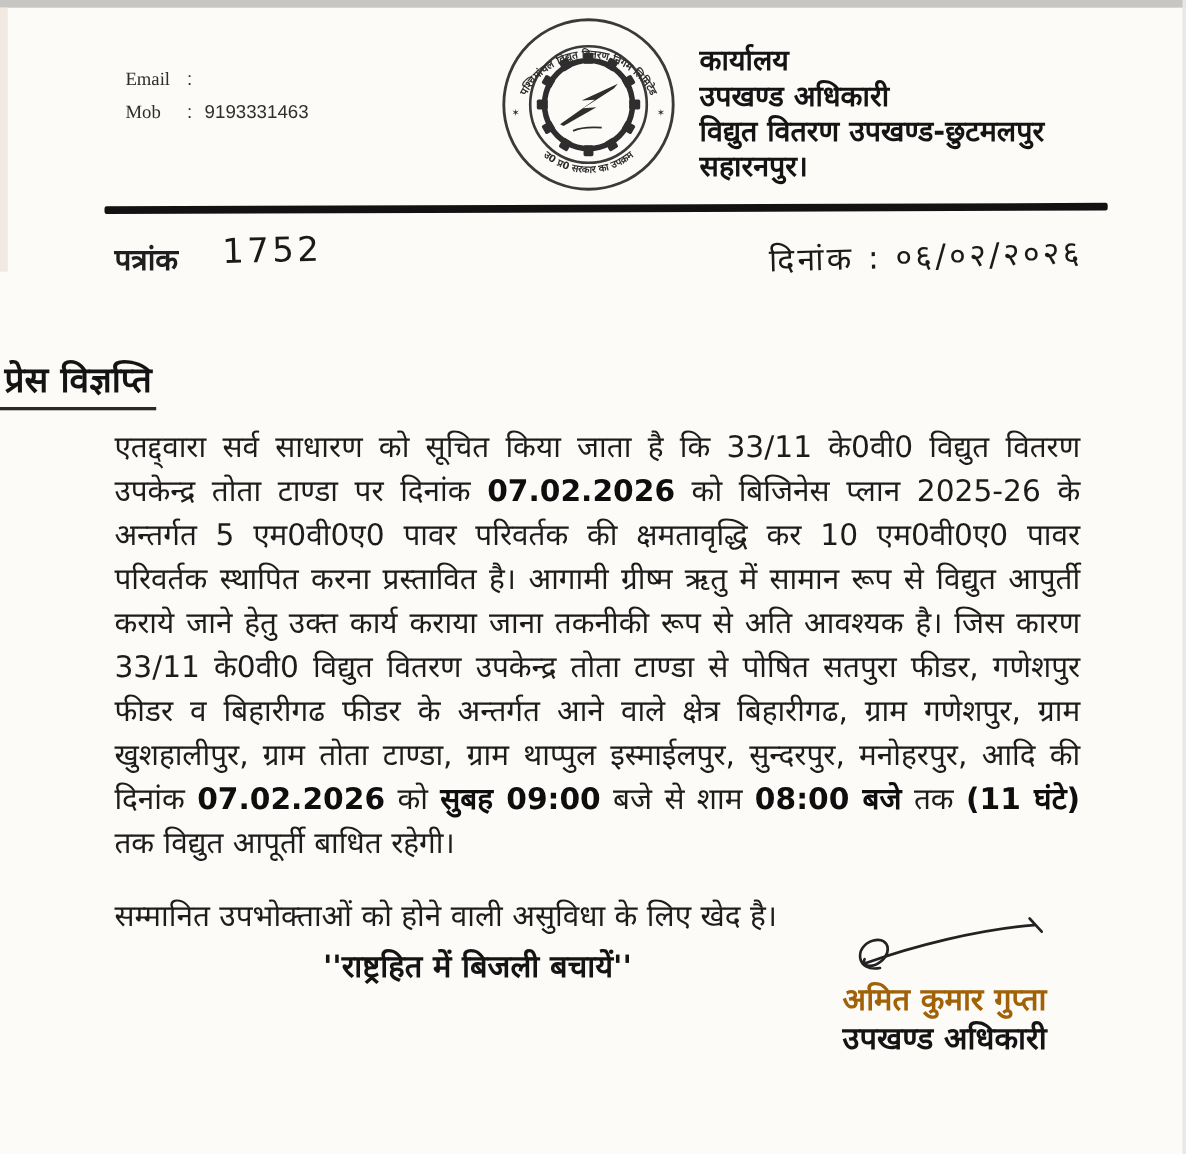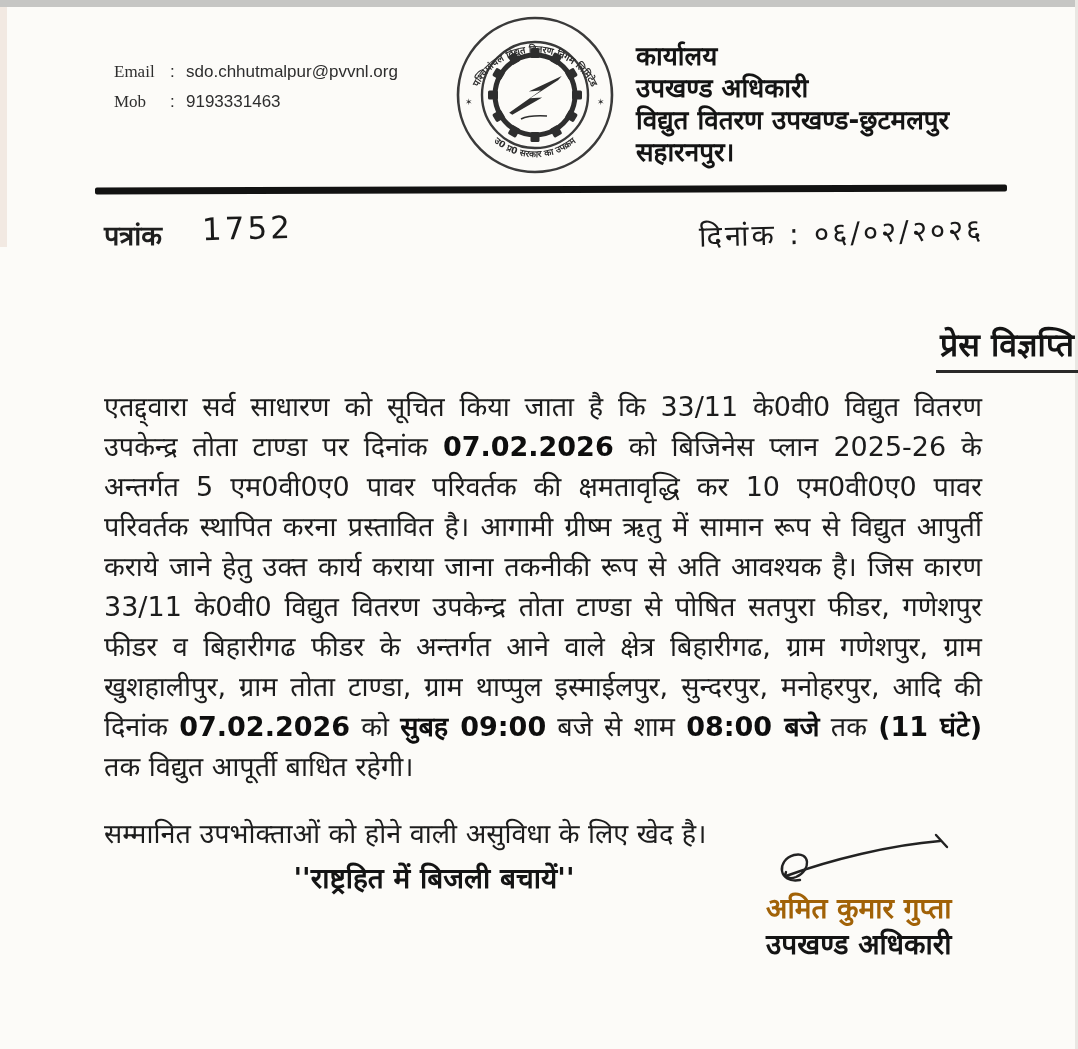--- a/index.html
+++ b/index.html
@@ -32,21 +32,21 @@
   
   .refrow{position:absolute;top:208px;left:104px;width:886px;height:48px;font-size:27px;}
   .ref-label{position:absolute;left:0;top:8px;font-weight:600;}
   .handwrite{font-family:"DejaVu Sans",sans-serif;font-weight:400;color:#1a1a1a;
     letter-spacing:3px;transform:rotate(-1.5deg);display:inline-block;}
   .ref-no{position:absolute;left:98px;top:2px;font-size:31px;}
   .ref-office{position:absolute;left:218px;top:6px;font-weight:600;}
   .ref-date{position:absolute;right:6px;top:4px;font-size:29px;white-space:nowrap;}
 
   
-  .title-wrap{position:absolute;top:322px;left:0;width:1078px;text-align:right;}
+  .title-wrap{position:absolute;top:322px;left:0;width:1078px;text-align:left;}
   .title{display:inline-block;font-size:32px;font-weight:700;color:#141414;
     border-bottom:3px solid #2a2a2a;padding:0 4px 5px 4px;}
 
   
   .bodytext{position:absolute;top:387px;left:104px;width:878px;
     font-size:27px;line-height:40px;text-align:justify;color:#1c1c1c;}
   .bodytext b{font-weight:700;color:#0e0e0e;}
   .p2{margin-top:27px;text-align:left;}
 
   
@@ -62,21 +62,20 @@
 <body>
 
 <div class="scan-top"></div>
 <div class="scan-left"></div>
 <div class="scan-right"></div>
 
 <div class="contact">
   <div class="row">
     <span class="lbl">Email</span>
     <span class="sep">:</span>
-    <span>sdo.chhutmalpur@pvvnl.org</span>
   </div>
   <div class="row">
     <span class="lbl">Mob</span>
     <span class="sep">:</span>
     <span>9193331463</span>
   </div>
 </div>
 
 <div class="logo">
   <svg viewBox="-83 -83 166 166" width="166" height="166">

